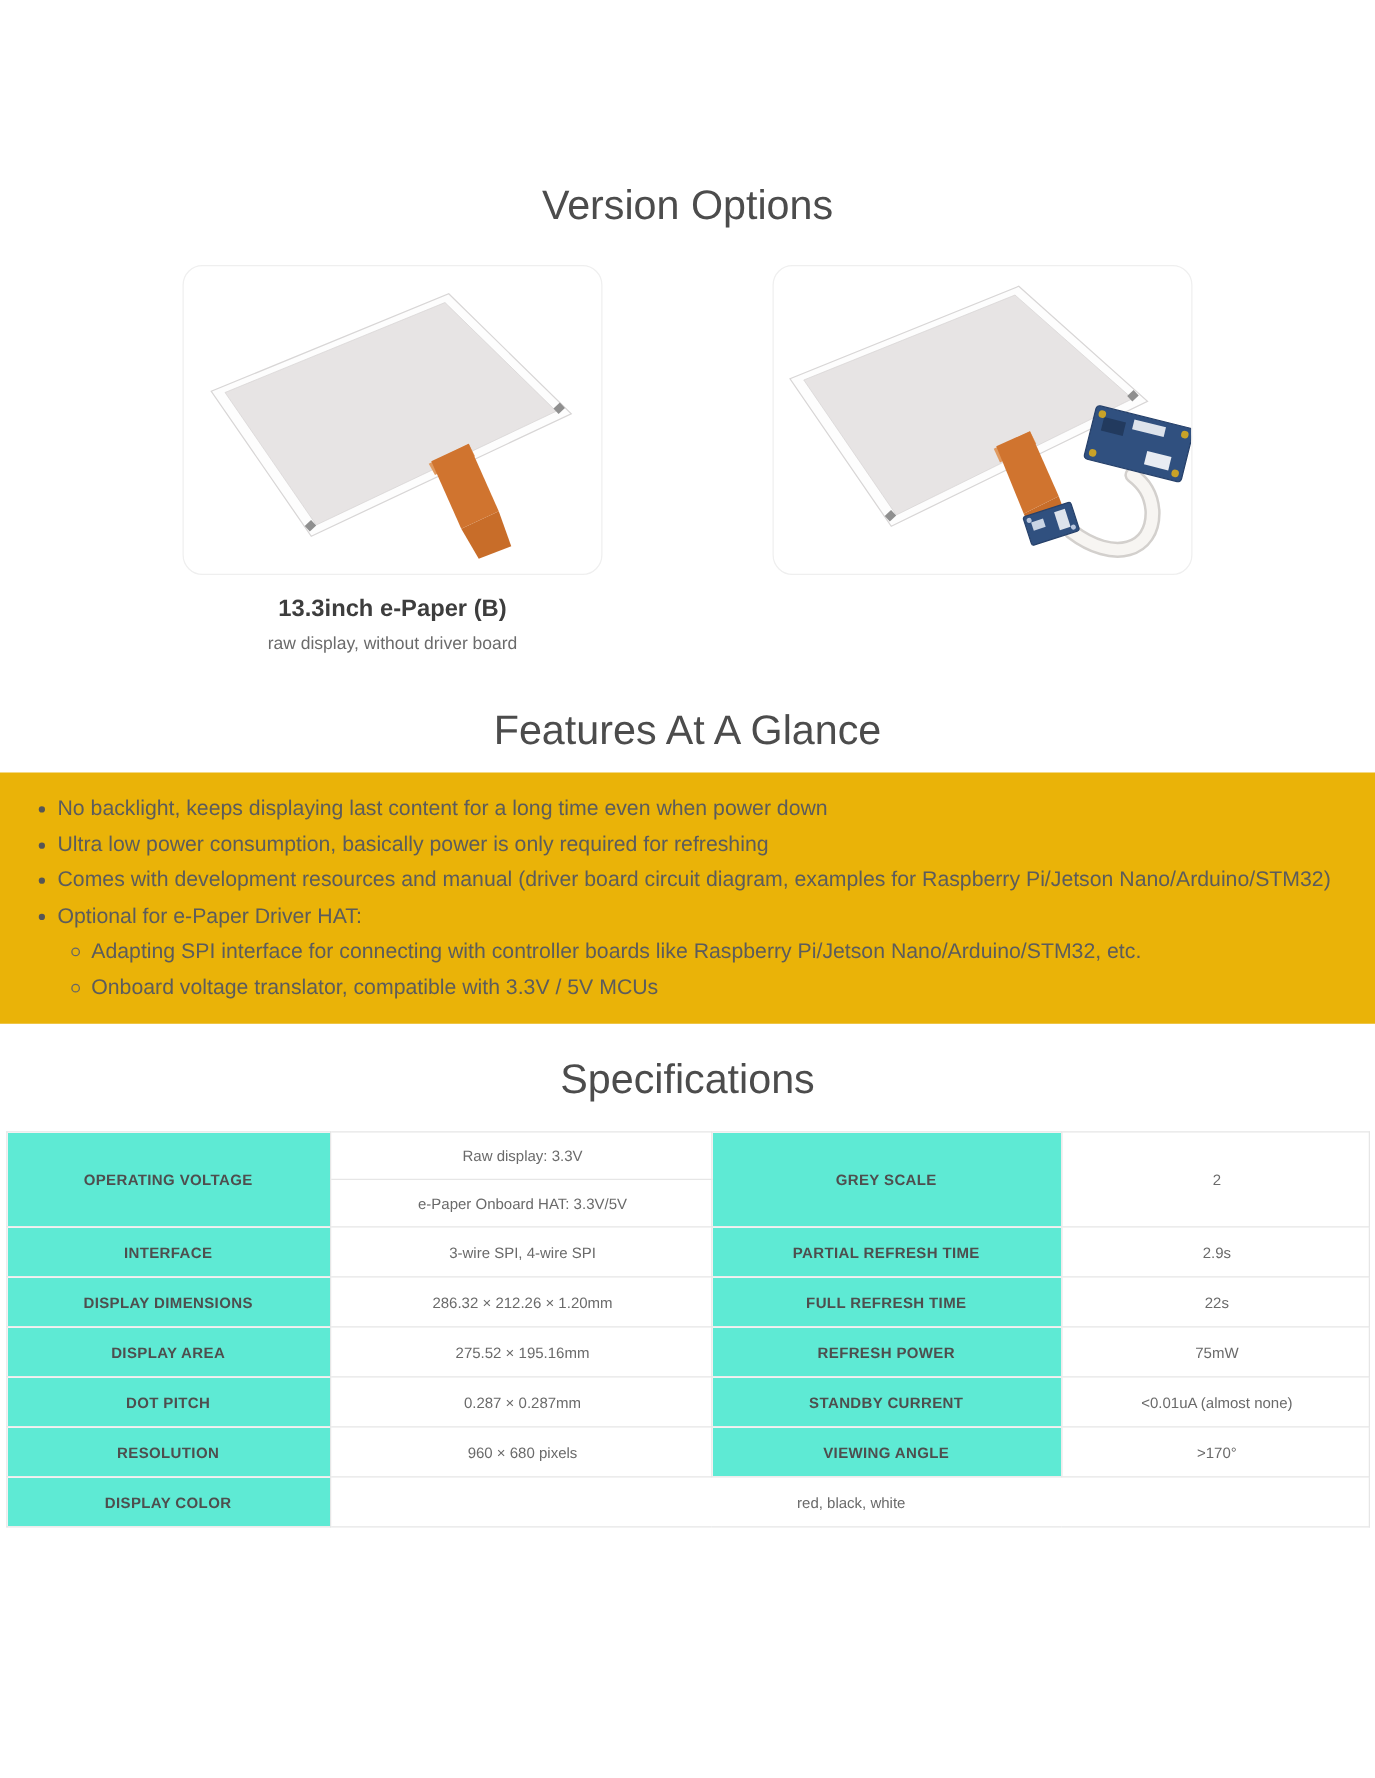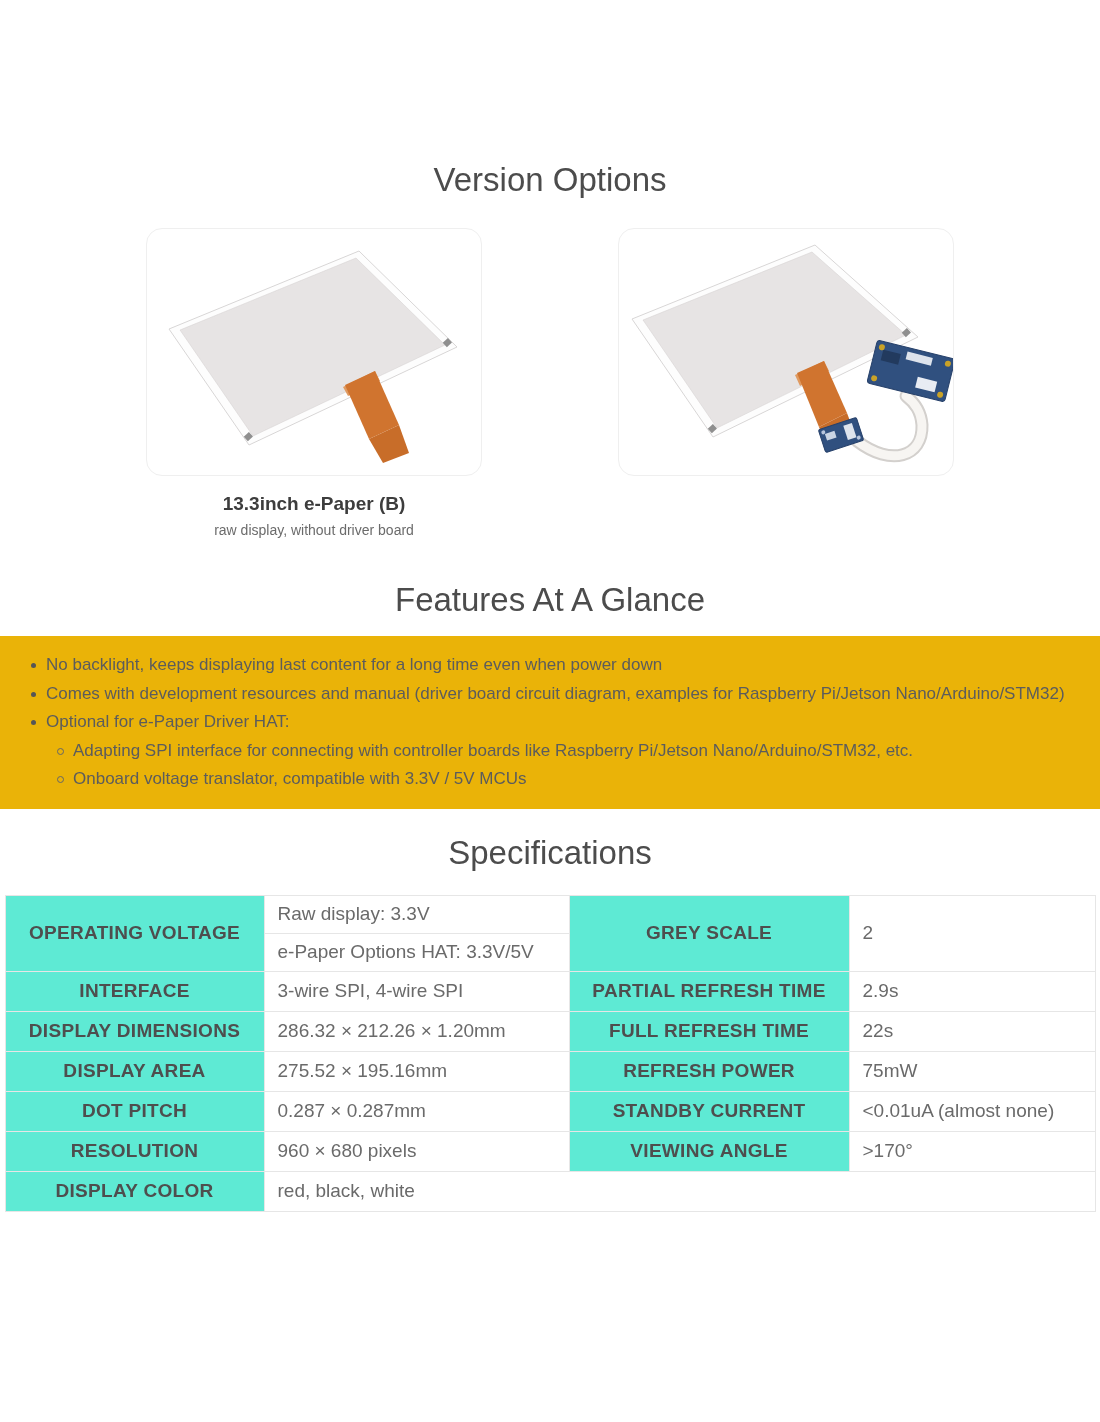--- a/index.html
+++ b/index.html
@@ -11,21 +11,21 @@
     font-family: "Liberation Sans", sans-serif;
     padding-top: 144px;
     box-sizing: border-box;
   }
   .section-title {
     font-size: 33px;
     font-weight: 400;
     color: #4c4c4c;
     text-align: center;
     line-height: 40px;
-    margin: 16px;
+    margin: 0;
   }
   
   .products-row {
     display: flex;
     justify-content: center;
     gap: 136px;
     margin-top: 28px;
   }
   .product { width: 336px; display: flex; flex-direction: column; align-items: center; }
   .product-image {
@@ -83,23 +83,24 @@
   table.specs {
     width: 1090px;
     margin: 22px auto 0;
     border-collapse: collapse;
     table-layout: fixed;
   }
   table.specs td {
     border: 1px solid #e6e6e6;
     height: 37px;
     vertical-align: middle;
-    font-size: 19px;
+    font-size: 12px;
     overflow: hidden;
     white-space: nowrap;
+    text-align: center;
   }
   td.spec-label {
     background: #5eead4;
     font-weight: 700;
     color: #4e4e4e;
     text-align: center;
     letter-spacing: 0.3px;
   }
   td.spec-value {
     color: #6a6a6a;
@@ -178,20 +179,21 @@
         </svg>
       </div>
     </figure>
   </div>
 
   <h2 class="section-title features-title">Features At A Glance</h2>
 
   <div class="features-block">
     <ul class="features">
       <li class="feature">No backlight, keeps displaying last content for a long time even when power down</li>
+      <li class="feature">Ultra low power consumption, basically power is only required for refreshing</li>
       <li class="feature">Comes with development resources and manual (driver board circuit diagram, examples for Raspberry Pi/Jetson Nano/Arduino/STM32)</li>
       <li class="feature">
         <span>Optional for e-Paper Driver HAT:</span>
         <ul class="sub-features">
           <li class="sub-feature">Adapting SPI interface for connecting with controller boards like Raspberry Pi/Jetson Nano/Arduino/STM32, etc.</li>
           <li class="sub-feature">Onboard voltage translator, compatible with 3.3V / 5V MCUs</li>
         </ul>
       </li>
     </ul>
   </div>
@@ -206,21 +208,21 @@
       <col style="width:246px">
     </colgroup>
     <tbody>
       <tr>
         <td class="spec-label" rowspan="2">OPERATING VOLTAGE</td>
         <td class="spec-value">Raw display: 3.3V</td>
         <td class="spec-label" rowspan="2">GREY SCALE</td>
         <td class="spec-value" rowspan="2">2</td>
       </tr>
       <tr>
-        <td class="spec-value">e-Paper Options HAT: 3.3V/5V</td>
+        <td class="spec-value">e-Paper Onboard HAT: 3.3V/5V</td>
       </tr>
       <tr>
         <td class="spec-label">INTERFACE</td>
         <td class="spec-value">3-wire SPI, 4-wire SPI</td>
         <td class="spec-label">PARTIAL REFRESH TIME</td>
         <td class="spec-value">2.9s</td>
       </tr>
       <tr>
         <td class="spec-label">DISPLAY DIMENSIONS</td>
         <td class="spec-value">286.32 × 212.26 × 1.20mm</td>

